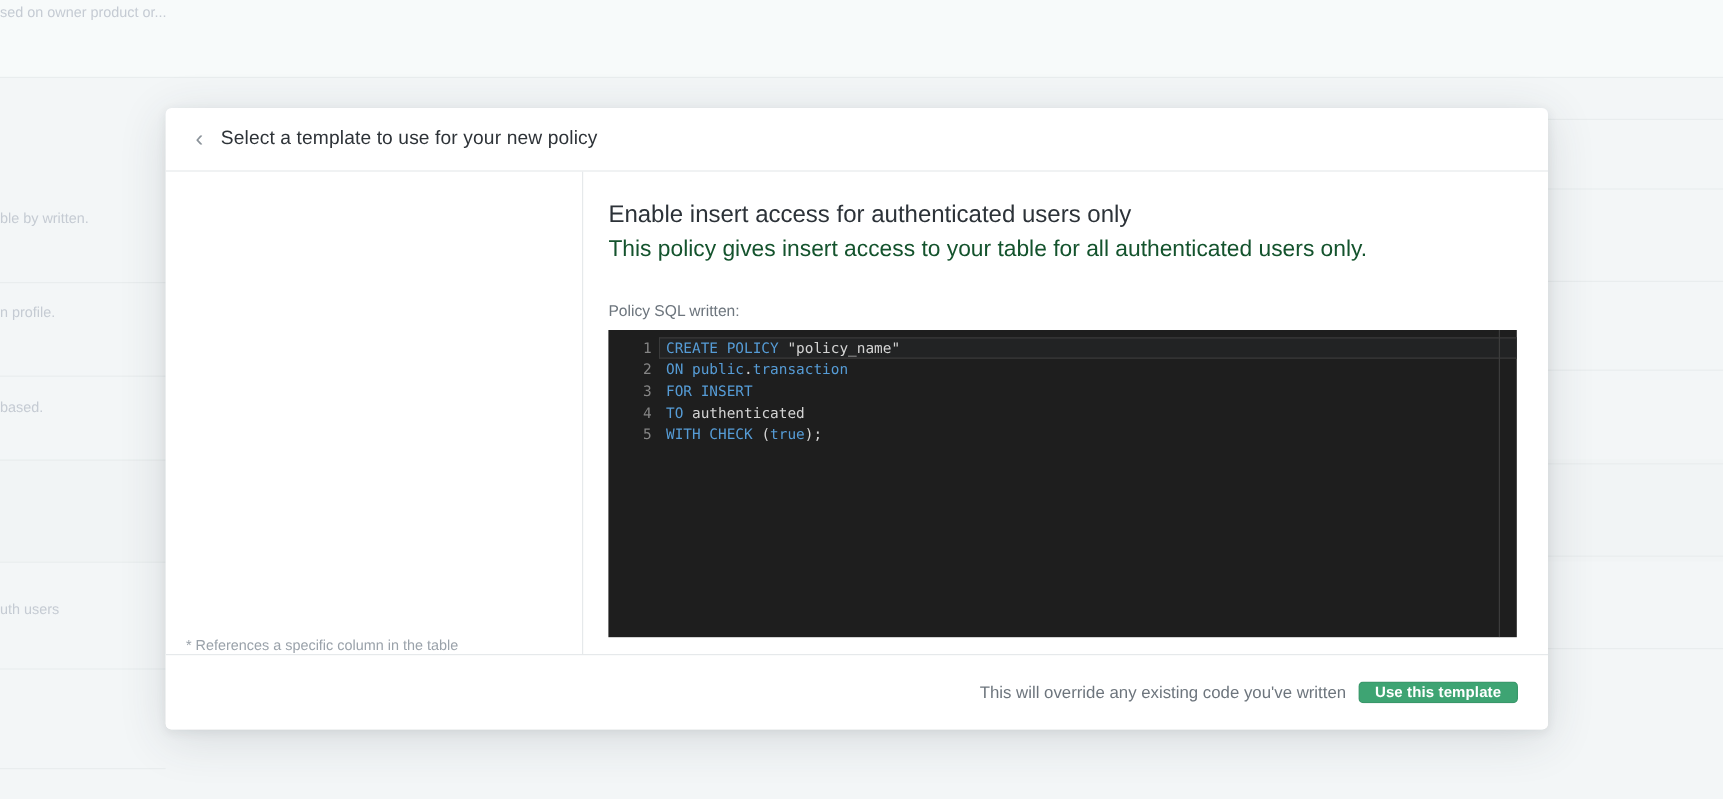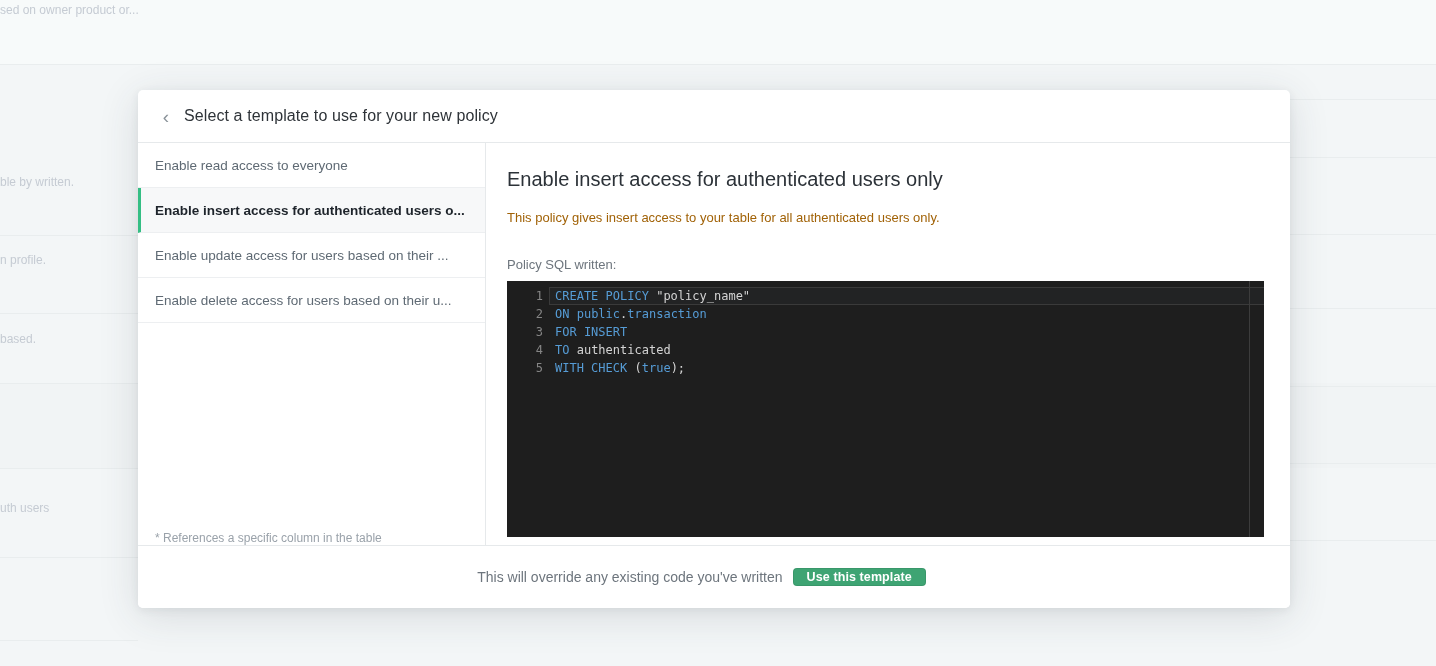--- a/index.html
+++ b/index.html
@@ -56,21 +56,21 @@
     background: #f7f8f9; color: #1e242b; font-weight: bold;
     border-left: 3px solid var(--green-bar); padding-left: 14px;
   }
   .side-note {
     position: absolute; left: 17px; bottom: 0; font-size: 12px; color: #9aa2aa;
   }
 
   
   .detail { flex: 1 1 auto; padding: 25px 26px 0 21px; min-width: 0; }
   .detail-title { font-size: 20px; font-weight: 500; color: #2c3238; }
-  .detail-desc { font-size: 13px; color: #a16207; margin-top: 19px; }
+  .detail-desc { font-size: 19px; color: #14532d; margin-top: 6px; }
   .sql-label { font-size: 13px; color: #6d757d; margin-top: 32px; }
 
   
   .editor {
     margin-top: 9px; height: 256px; background: var(--editor-bg);
     position: relative; overflow: hidden;
     font-family: "DejaVu Sans Mono", monospace; font-size: 12px; line-height: 18px;
     padding-top: 6px;
   }
   .code-row { display: flex; height: 18px; position: relative; }
@@ -85,21 +85,21 @@
   }
   .tok-k { color: var(--kw); }
   .tok-p { color: var(--plain); }
   .overview-ruler {
     position: absolute; top: 0; right: 14px; width: 1px; height: 100%; background: #3c3c3c;
   }
 
   
   .modal-footer {
     flex: 0 0 63px; border-top: 1px solid #e6e9eb;
-    display: flex; align-items: center; justify-content: center; padding-right: 25px; gap: 10px;
+    display: flex; align-items: center; justify-content: flex-end; padding-right: 25px; gap: 10px;
     background: #ffffff;
   }
   .footer-warning { font-size: 14px; color: #6d757d; }
   .use-btn {
     background: var(--green-btn); border: 1px solid rgba(0,0,0,0.08); color: #ffffff;
     font-family: "Liberation Sans", sans-serif; font-size: 12.5px; font-weight: bold;
     padding: 1px 13px; border-radius: 4px; cursor: pointer; letter-spacing: .1px;
   }
 </style>
 </head>
@@ -133,26 +133,20 @@
 <div class="modal">
 
   <div class="modal-header">
     <button class="back-btn">‹</button>
     <div class="modal-title">Select a template to use for your new policy</div>
   </div>
 
   <div class="modal-body">
 
     <div class="side">
-      <div id="side-items">
-          <div class="side-item">Enable read access to everyone</div>
-          <div class="side-item selected">Enable insert access for authenticated users o...</div>
-          <div class="side-item">Enable update access for users based on their ...</div>
-          <div class="side-item">Enable delete access for users based on their u...</div>
-        </div>
       <div class="side-note">* References a specific column in the table</div>
     </div>
 
     <div class="detail">
       <div class="detail-title">Enable insert access for authenticated users only</div>
       <div class="detail-desc">This policy gives insert access to your table for all authenticated users only.</div>
       <div class="sql-label">Policy SQL written:</div>
 
       <div class="editor">
         <div id="code-lines">

